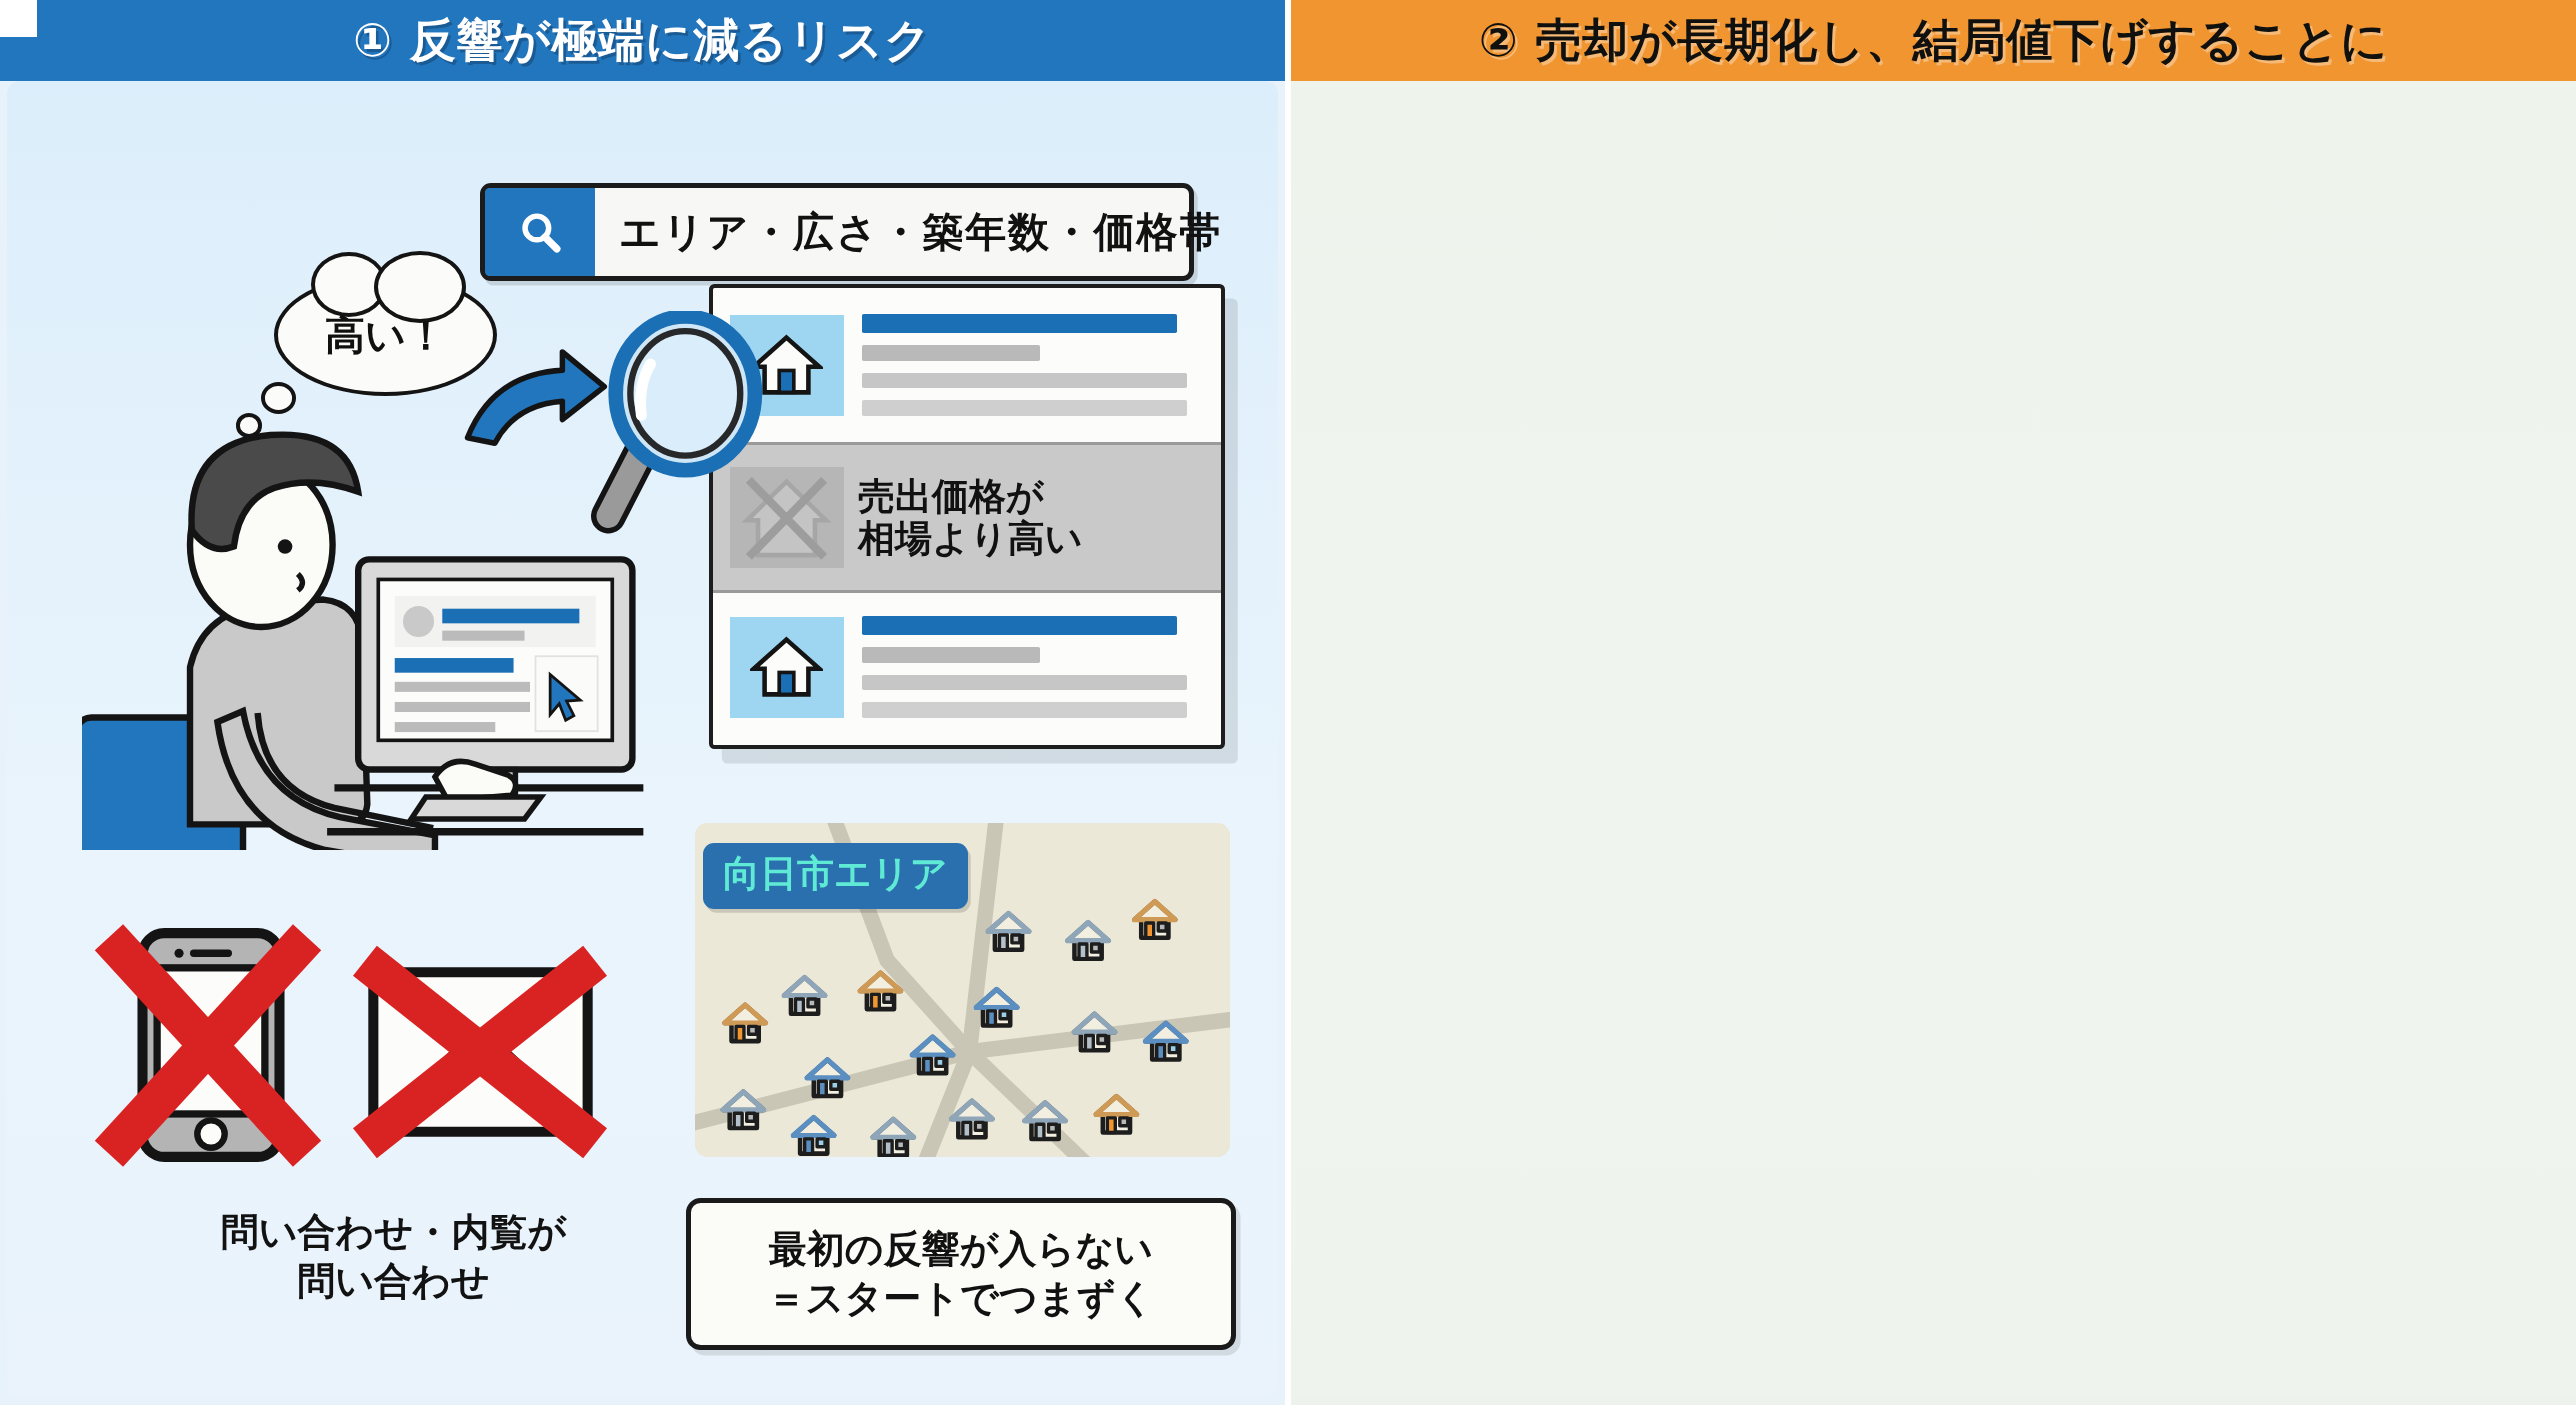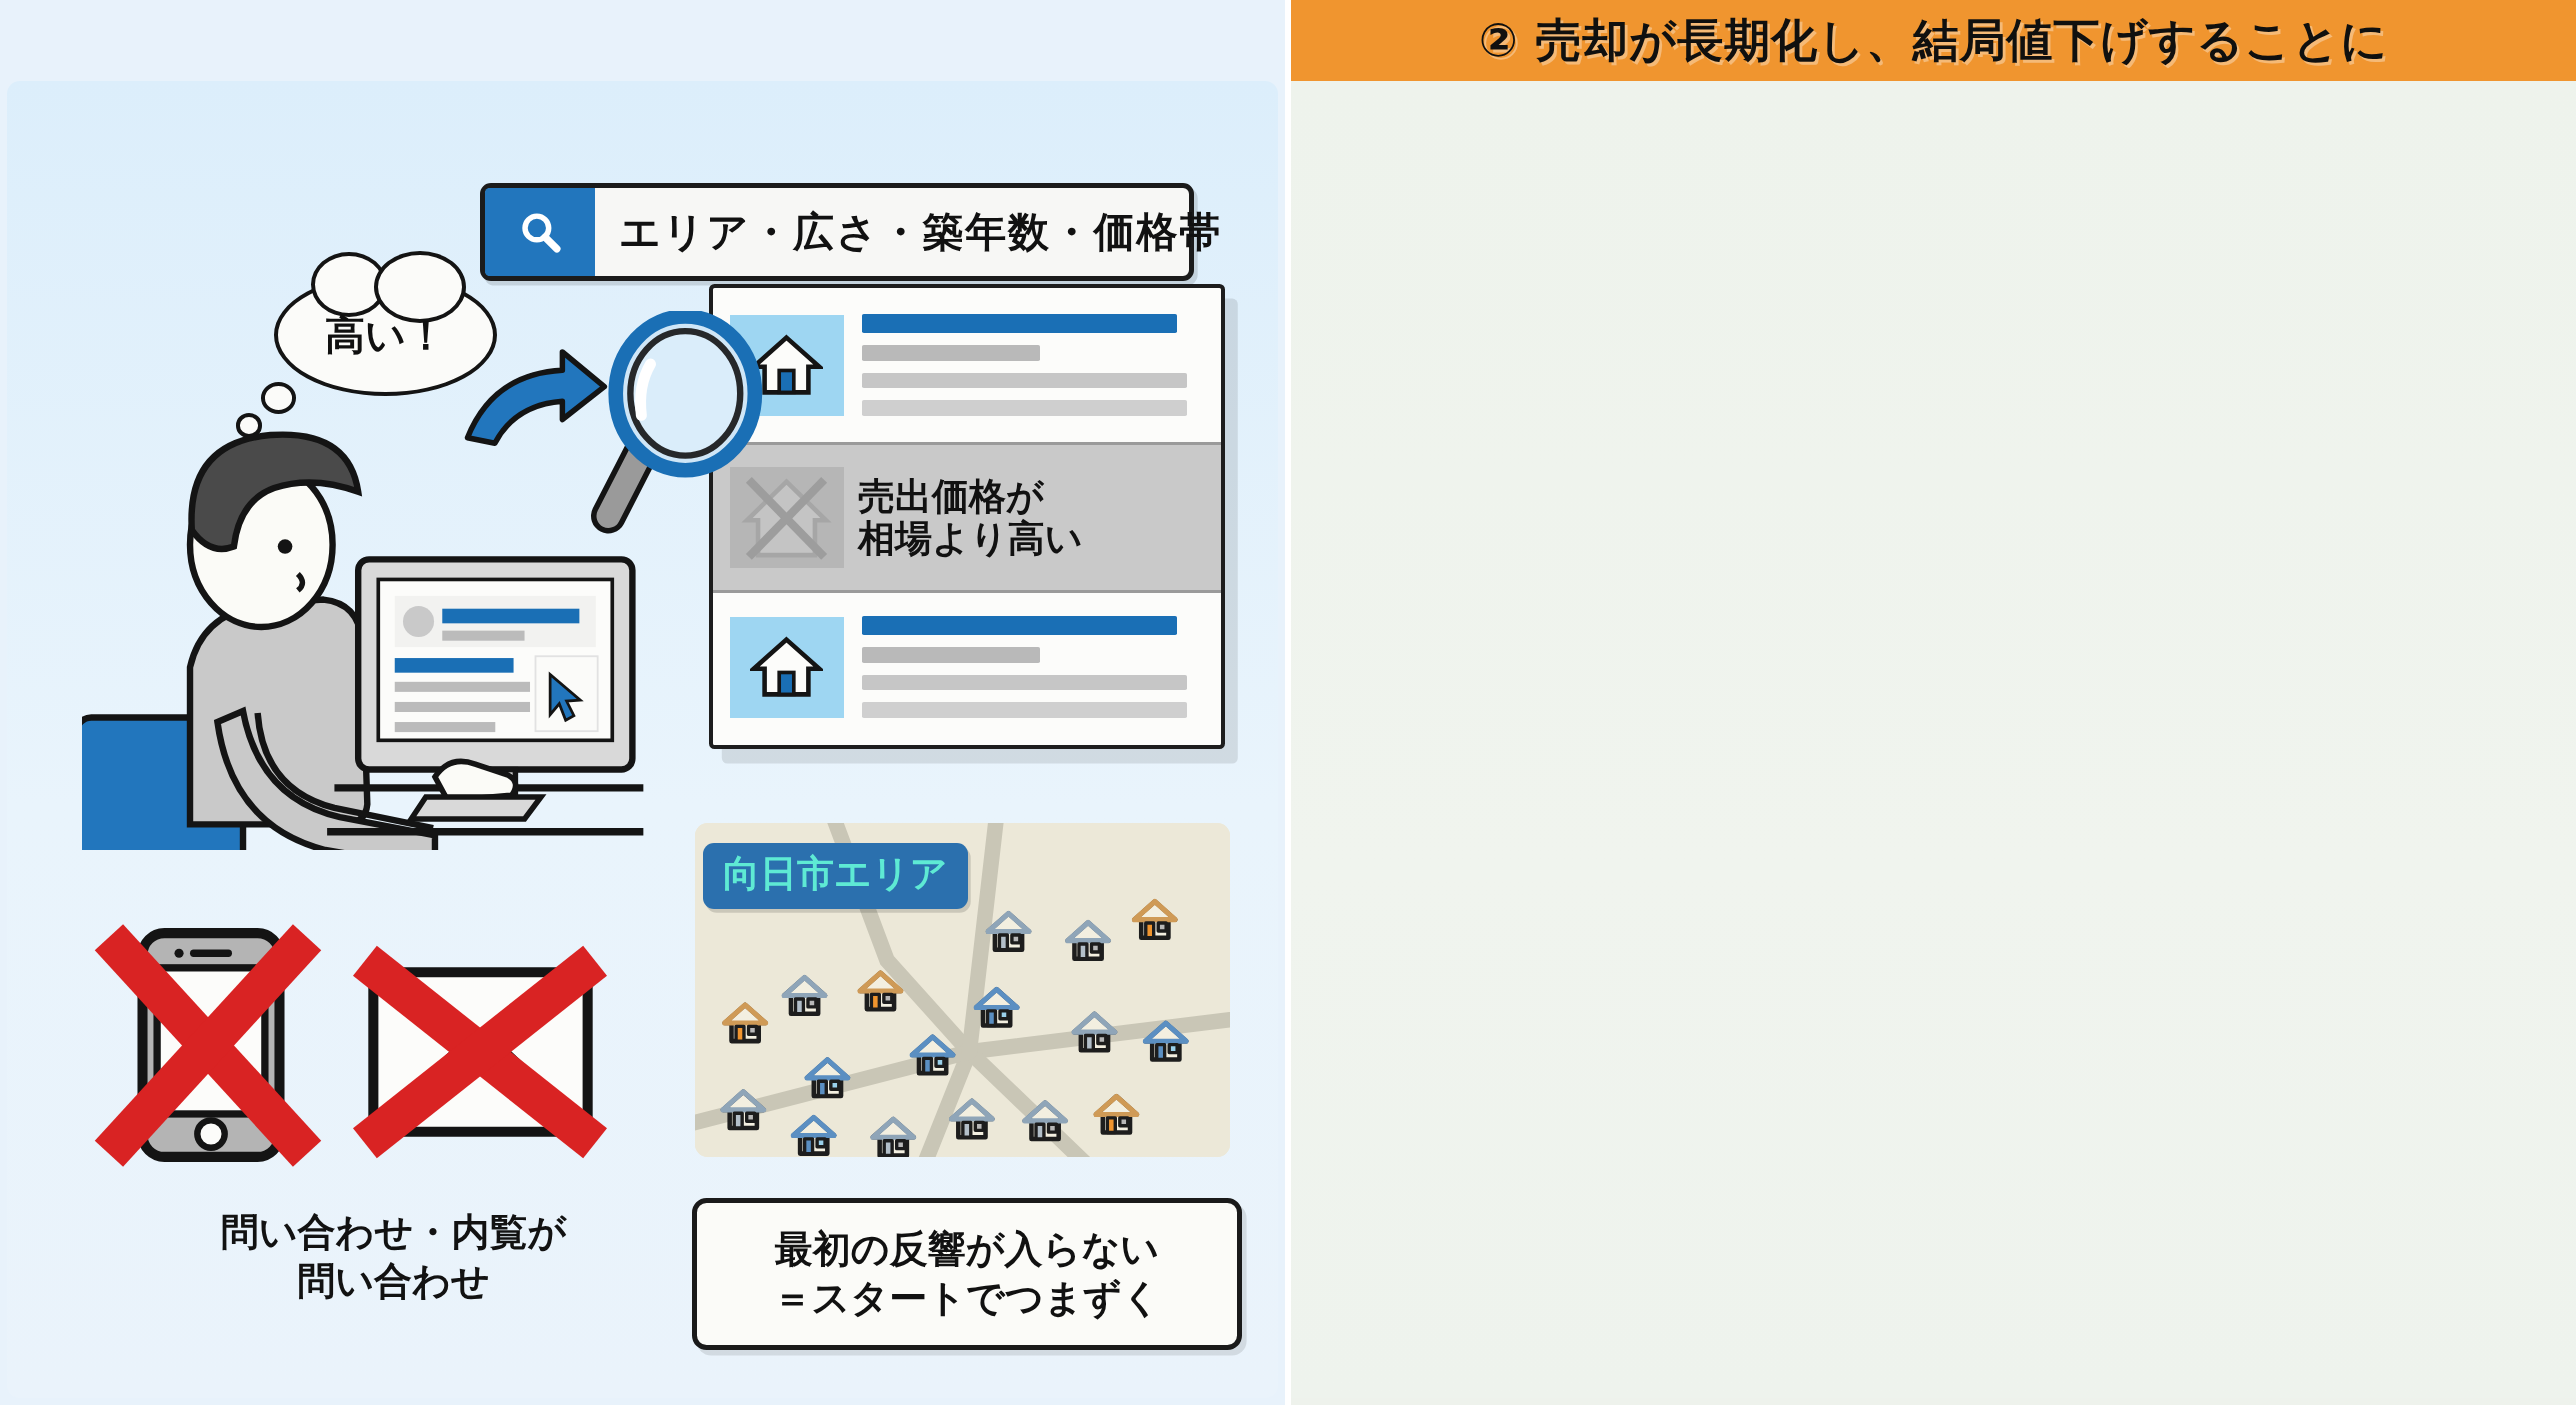--- a/index.html
+++ b/index.html
@@ -84,21 +84,21 @@
      line-height:1.28;color:#121212;}
 
   
   #map{left:695px;top:823px;width:535px;height:334px;background:#ece8d8;border-radius:12.8px;overflow:hidden;}
   #map-label{left:703px;top:843px;background:#2b70ae;color:#5eead4;font-size:37px;font-weight:700;
      padding:6.4px 20px 10px;border-radius:11px;box-shadow:2.7px 3.7px 0 rgba(0,0,0,.14);white-space:nowrap;}
 
   
   #callout-left{left:686px;top:1198px;width:540px;height:142px;background:#fbfbf8;
      border:5.5px solid #1a1a1a;border-radius:14.6px;display:flex;align-items:center;justify-content:center;
-     box-shadow:4.6px 5.5px 0 rgba(0,0,0,.10);margin-left:6px;}
+     box-shadow:4.6px 5.5px 0 rgba(0,0,0,.10);}
   #callout-left .t{font-size:38px;font-weight:700;line-height:1.28;text-align:center;color:#111;white-space:nowrap;}
 </style>
 </head>
 <body>
 
 <div id="root">
 
   <div class="panel" id="panel-left">
     <div class="panel-inner-left"></div>
 
@@ -369,18 +369,21 @@
     </div>
   </div>
 
   <div class="gutter"></div>
 
   <div class="panel" id="panel-right">
     <div class="panel-inner-right"></div>
 
   </div>
 
+  <div class="hdr" id="hdr-left">
+    <span class="hdr-txt">① 反響が極端に減るリスク</span>
+  </div>
   <div class="hdr" id="hdr-right">
     <span class="hdr-txt">② 売却が長期化し、結局値下げすることに</span>
   </div>
 
 </div>
 
 
 </body></html>

